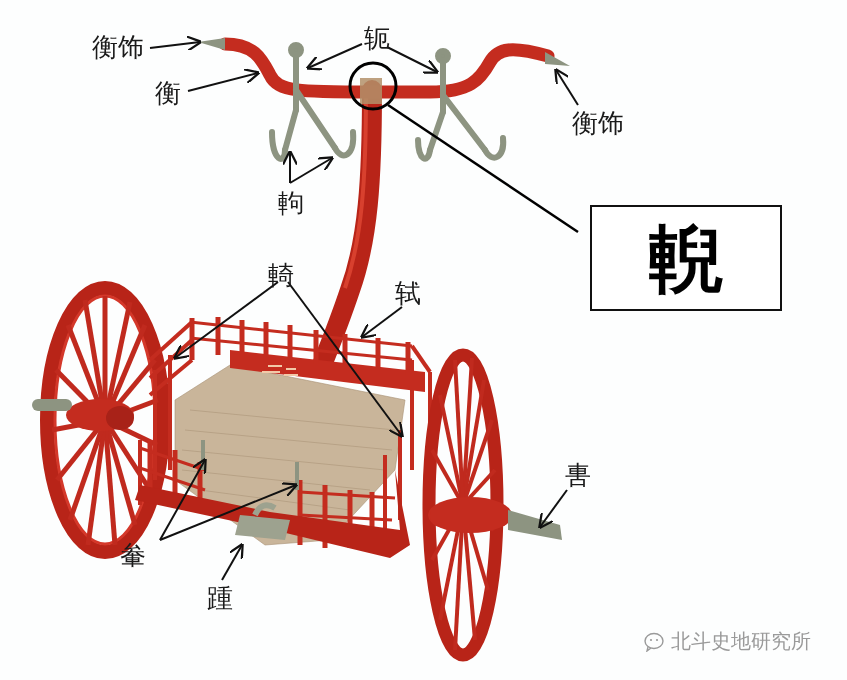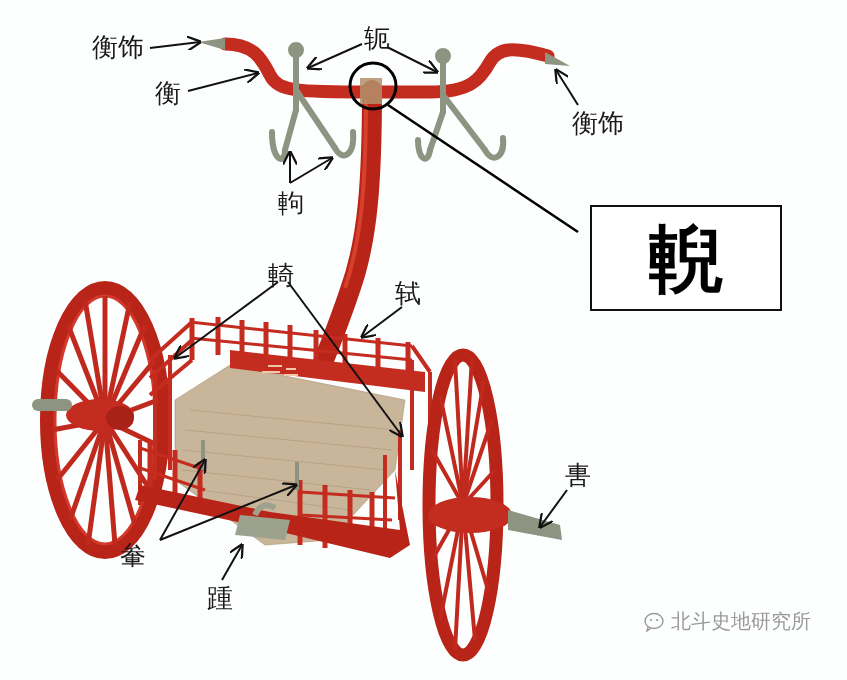--- a/index.html
+++ b/index.html
@@ -6,21 +6,21 @@
   body { width: 847px; height: 680px; position: relative; overflow: hidden;
          font-family: "DejaVu Serif", "Liberation Serif", serif; }
   #canvas { position: absolute; left: 0; top: 0; width: 847px; height: 680px; background: #fdfefe; padding-left: 39px; }
   svg { position: absolute; left: 0; top: 0; }
   .label { position: absolute; color: #1a1a1a; font-size: 26px; line-height: 1; white-space: nowrap; }
   .callout-box { position: absolute; left: 590px; top: 205px; width: 192px; height: 106px;
                  border: 2px solid #111; background: #fff; box-sizing: border-box;
                  display: flex; align-items: center; justify-content: center; }
   .callout-text { font-size: 74px; color: #000; font-weight: bold; line-height: 1;
                   font-family: "DejaVu Serif", "Liberation Serif", serif; }
-  .watermark { position: absolute; left: 643px; top: 608px; display: flex; align-items: center; gap: 6px;
+  .watermark { position: absolute; left: 643px; top: 628px; display: flex; align-items: center; gap: 6px;
                color: #9a9a9a; font-size: 20px; font-family: "DejaVu Sans", "Liberation Sans", sans-serif; }
   .wm-icon { width: 22px; height: 20px; }
 </style>
 </head>
 <body>
 
 <div id="canvas">
 
   <svg width="847" height="680" viewBox="0 0 847 680">
     <defs>

